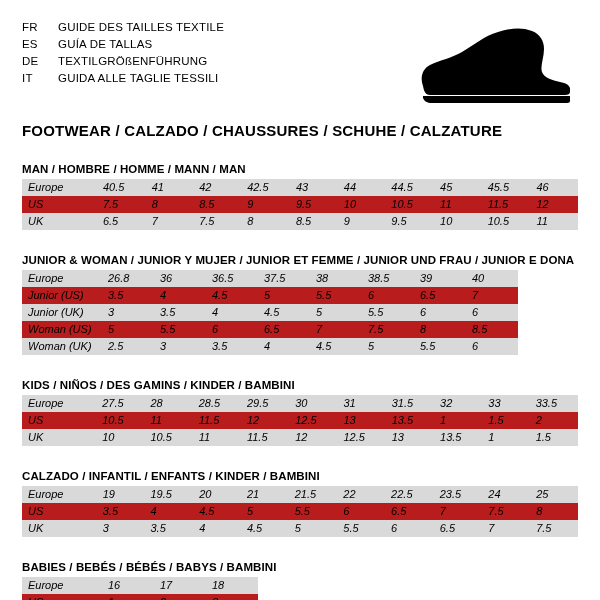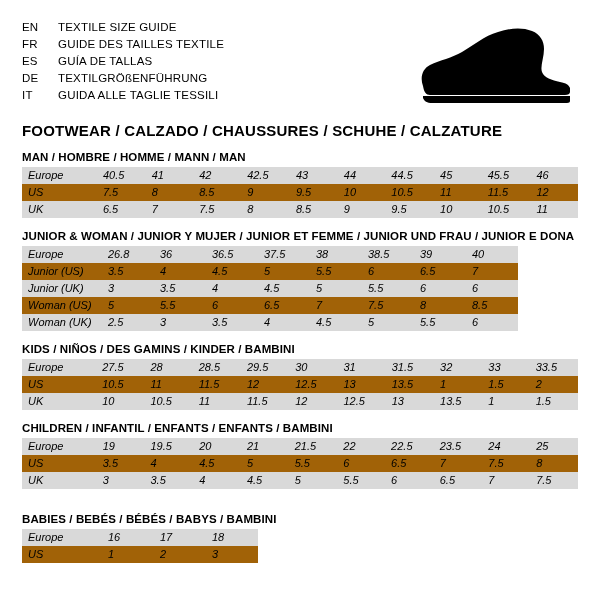--- a/index.html
+++ b/index.html
@@ -60,21 +60,21 @@
 
   .section-title {
     font-size: 15px;
     font-weight: bold;
     letter-spacing: 0.2px;
     margin-top: 14px;
   }
 
   
   .group {
-    margin-top: 12px;
+    margin-top: 24px;
   }
   .group-title {
     font-size: 11.5px;
     font-weight: bold;
     letter-spacing: 0.1px;
     margin-bottom: 4px;
     white-space: nowrap;
   }
   table.size-table {
     border-collapse: collapse;
@@ -87,42 +87,38 @@
     line-height: 17px;
     padding: 0 0 0 6px;
     text-align: left;
     white-space: nowrap;
     overflow: hidden;
   }
   tr.shaded td {
     background: #d9d9d9;
   }
   tr.plain td {
-    background: #a16207;
+    background: #b91c1c;
   }
   .label-col {
     width: 74px;
   }
 
   
   .group.last {
     margin-top: 24px;
   }
 </style>
 </head>
 <body>
 
 <div class="page">
 
   <div class="header">
     <div class="lang-block">
-      <div class="lang-row">
-        <span class="lang-code">EN</span>
-        <span class="lang-text">TEXTILE SIZE GUIDE</span>
-      </div>
       <div class="lang-row">
         <span class="lang-code">FR</span>
         <span class="lang-text">GUIDE DES TAILLES TEXTILE</span>
       </div>
       <div class="lang-row">
         <span class="lang-code">ES</span>
         <span class="lang-text">GUÍA DE TALLAS</span>
       </div>
       <div class="lang-row">
         <span class="lang-code">DE</span>
@@ -334,21 +330,21 @@
               <td>12.5</td>
               <td>13</td>
               <td>13.5</td>
               <td>1</td>
               <td>1.5</td>
             </tr>
           </tbody>
         </table>
       </div>
       <div class="group">
-        <div class="group-title">CHILDREN / INFANTIL / ENFANTS / ENFANTS / BAMBINI</div>
+        <div class="group-title">CALZADO / INFANTIL / ENFANTS / KINDER / BAMBINI</div>
         <table class="size-table">
           <colgroup>
             <col style="width: 74px;">
             <col style="width: 52px;">
             <col style="width: 52px;">
             <col style="width: 52px;">
             <col style="width: 52px;">
             <col style="width: 52px;">
             <col style="width: 52px;">
             <col style="width: 52px;">

